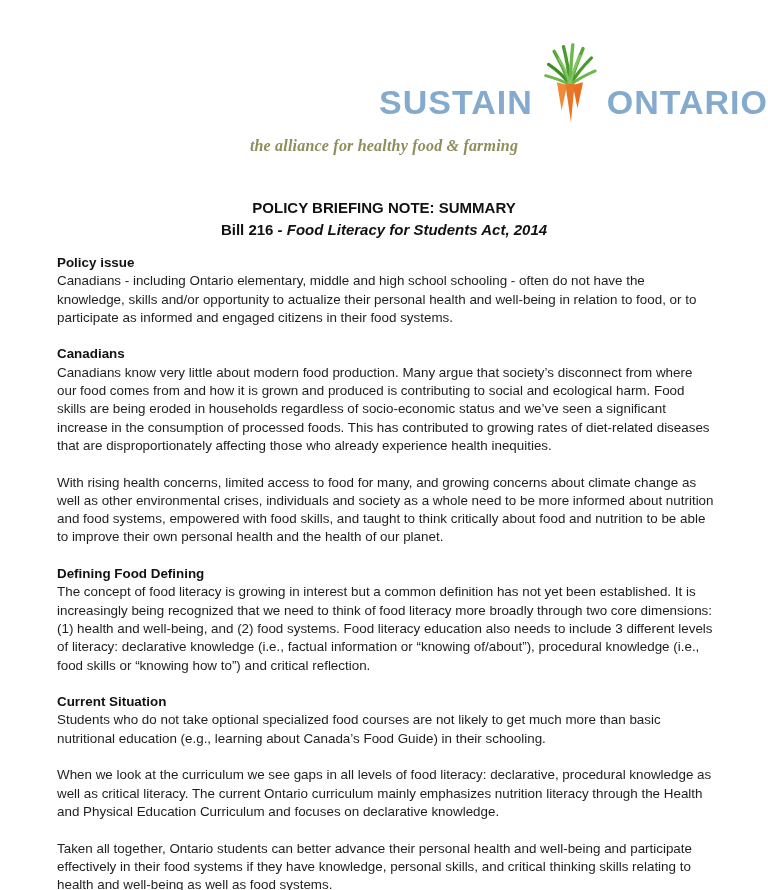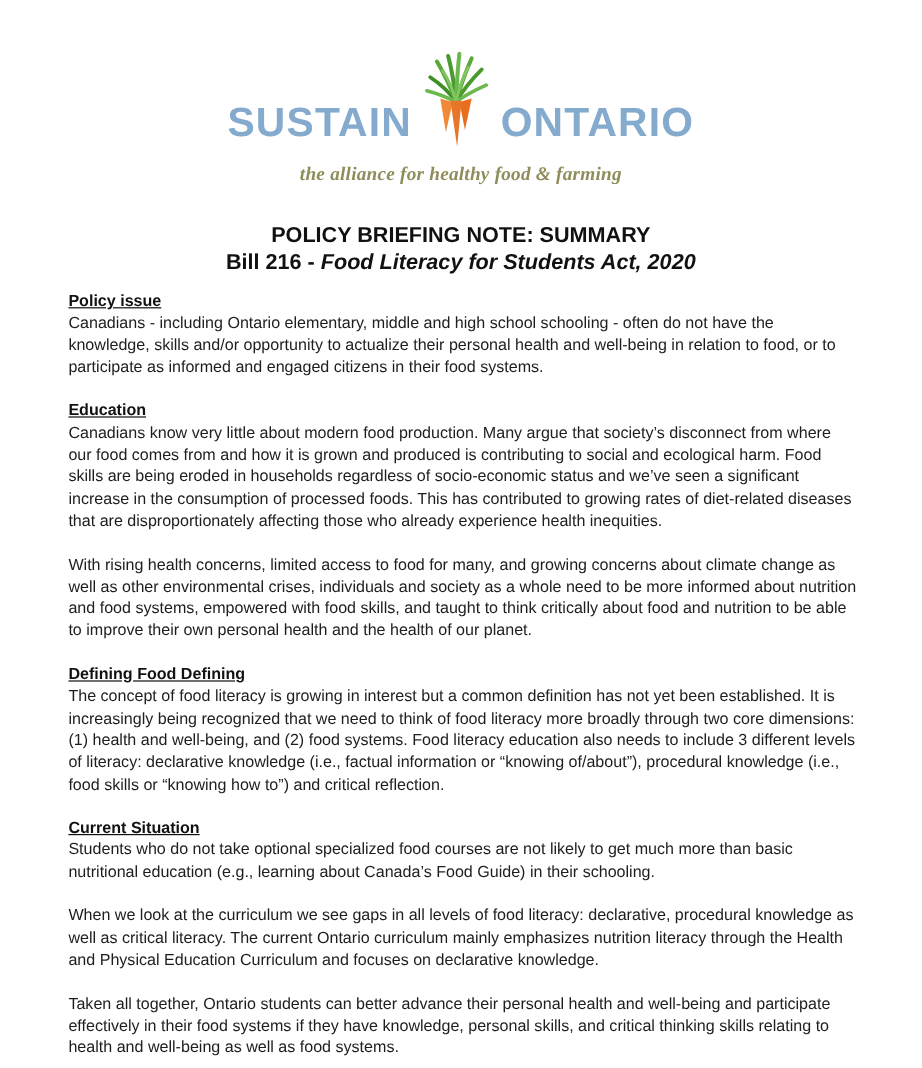--- a/index.html
+++ b/index.html
@@ -17,21 +17,21 @@
     color: #1e1e1e;
   }
 
   
   .logo-block {
     padding-top: 40px;
     text-align: center;
   }
   .logo-row {
     display: flex;
-    justify-content: center;
+    justify-content: flex-end;
     align-items: flex-end;
     gap: 9px;
     height: 88px;
   }
   .logo-word {
     font-weight: bold;
     font-size: 34px;
     line-height: 1;
     letter-spacing: 1px;
     color: #84aacd;
@@ -48,45 +48,44 @@
     font-style: italic;
     font-weight: bold;
     font-size: 16px;
     letter-spacing: 0.2px;
     color: #8f8d5c;
     text-align: center;
   }
 
   
   .title-block {
-    margin-top: 30px;
+    margin-top: 42px;
     text-align: center;
     font-weight: bold;
-    font-size: 18px;
+    font-size: 15px;
     line-height: 22px;
     color: #111111;
   }
   .title-italic {
     font-style: italic;
   }
 
   
   .content {
     margin: 13px 54px 0 57px;
     font-size: 13.4px;
     line-height: 18.3px;
     color: #1e1e1e;
   }
   .sec-heading {
     font-size: 13.4px;
     line-height: 18.3px;
     font-weight: bold;
     margin: 0;
     color: #111111;
-    text-decoration: underline;
   }
   .para {
     margin: 0 0 18.3px 0;
   }
 </style>
 </head>
 <body>
 
 <div class="page">
 
@@ -114,32 +113,32 @@
           <path d="M25 45 L35 45 L31 86 Z" fill="#e8762a"></path>
         </svg>
       </span>
       <span class="logo-word">ONTARIO</span>
     </div>
     <div class="tagline">the alliance for healthy food &amp; farming</div>
   </div>
 
   <div class="title-block">
     <div>POLICY BRIEFING NOTE: SUMMARY</div>
-    <div><span>Bill 216 - </span><span class="title-italic">Food Literacy for Students Act, 2020</span></div>
+    <div><span>Bill 216 - </span><span class="title-italic">Food Literacy for Students Act, 2014</span></div>
   </div>
 
   <div class="content">
 
     <div>
       <h3 class="sec-heading">Policy issue</h3>
       <p class="para">Canadians - including Ontario elementary, middle and high school schooling - often do not have the knowledge, skills and/or opportunity to actualize their personal health and well-being in relation to food, or to participate as informed and engaged citizens in their food systems.</p>
     </div>
 
     <div>
-      <h3 class="sec-heading">Education</h3>
+      <h3 class="sec-heading">Canadians</h3>
       <p class="para">Canadians know very little about modern food production. Many argue that society’s disconnect from where our food comes from and how it is grown and produced is contributing to social and ecological harm. Food skills are being eroded in households regardless of socio-economic status and we’ve seen a significant increase in the consumption of processed foods. This has contributed to growing rates of diet-related diseases that are disproportionately affecting those who already experience health inequities.</p>
       <p class="para">With rising health concerns, limited access to food for many, and growing concerns about climate change as well as other environmental crises, individuals and society as a whole need to be more informed about nutrition and food systems, empowered with food skills, and taught to think critically about food and nutrition to be able to improve their own personal health and the health of our planet.</p>
     </div>
 
     <div>
       <h3 class="sec-heading">Defining Food Defining</h3>
       <p class="para">The concept of food literacy is growing in interest but a common definition has not yet been established. It is increasingly being recognized that we need to think of food literacy more broadly through two core dimensions: (1) health and well-being, and (2) food systems. Food literacy education also needs to include 3 different levels of literacy: declarative knowledge (i.e., factual information or “knowing of/about”), procedural knowledge (i.e., food skills or “knowing how to”) and critical reflection.</p>
     </div>
 
     <div>

